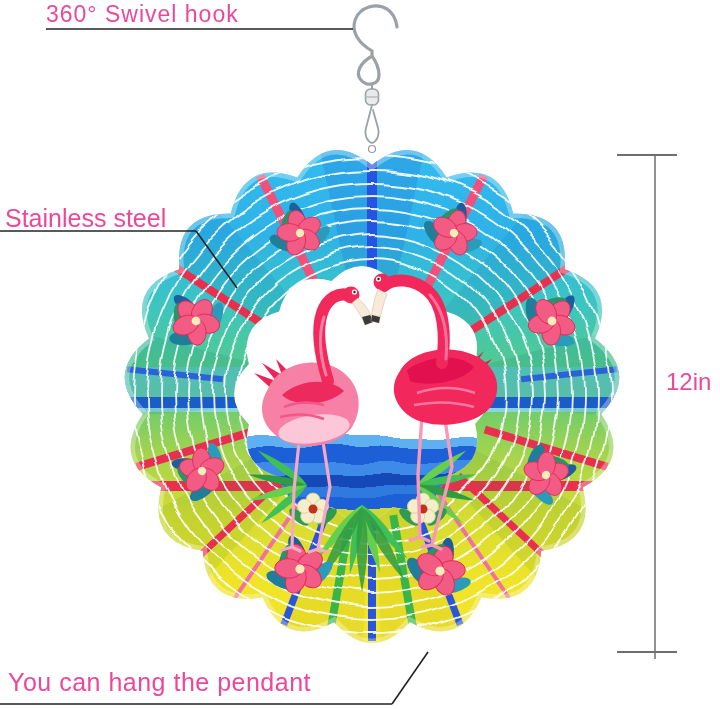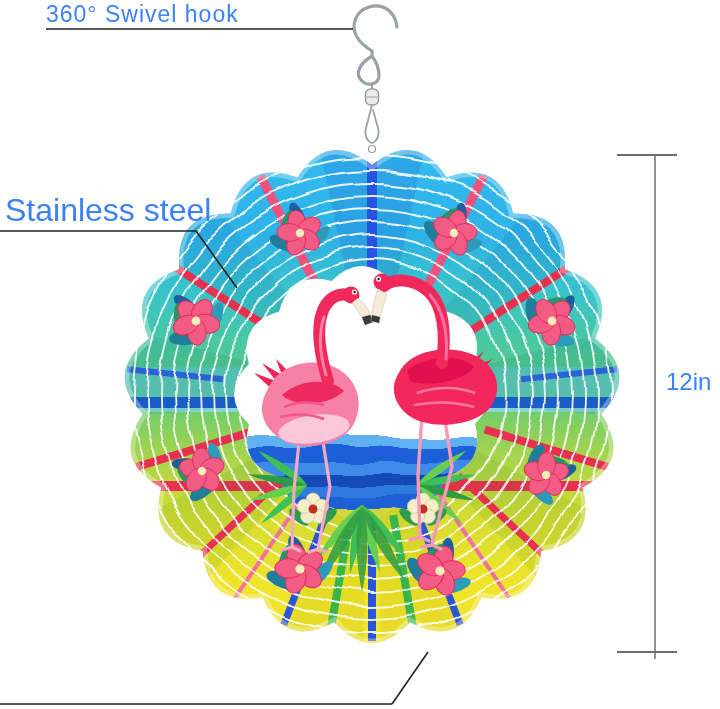--- a/index.html
+++ b/index.html
@@ -1,19 +1,19 @@
 <!DOCTYPE html>
 <html><head>
 <meta charset="utf-8">
 <style>
   html,body{margin:0;padding:0;background:#ffffff;}
   .stage{position:relative;width:720px;height:709px;background:#ffffff;overflow:hidden;
          font-family:"Liberation Sans", sans-serif;}
   #scene{position:absolute;left:0;top:0;}
-  .lbl{position:absolute;color:#3b82f6;white-space:nowrap;line-height:1.15;}
+  .lbl{position:absolute;color:#ec4899;white-space:nowrap;line-height:1.15;}
 </style>
 </head>
 <body>
 
 <div class="stage">
 
 <svg id="scene" width="720" height="709" viewBox="0 0 720 709">
   <defs>
     <linearGradient id="bgGrad" x1="0" y1="0" x2="0" y2="1">
           <stop offset="0%" stop-color="#33bbee"></stop>
@@ -299,15 +299,16 @@
     <line x1="392" y1="704" x2="428" y2="652"></line>
     <g stroke="#6e6e6e">
       <line x1="655" y1="155" x2="655" y2="659" stroke-width="1.5"></line>
       <line x1="617" y1="155" x2="677" y2="155" stroke-width="2"></line>
       <line x1="617" y1="652" x2="677" y2="652" stroke-width="2"></line>
     </g>
   </g>
 </svg>
 
 <div class="lbl" style="left:46px;top:1px;font-size:23px;letter-spacing:1px">360° Swivel hook</div>
-<div class="lbl" style="left:5px;top:192px;font-size:32px">Stainless steel</div>
+<div class="lbl" style="left:5px;top:204px;font-size:25px">Stainless steel</div>
 <div class="lbl" style="left:666px;top:368px;font-size:24px">12in</div>
+<div class="lbl" style="left:8px;top:668px;font-size:25px;letter-spacing:0.5px">You can hang the pendant</div>
 </div>
 
 </body></html>

